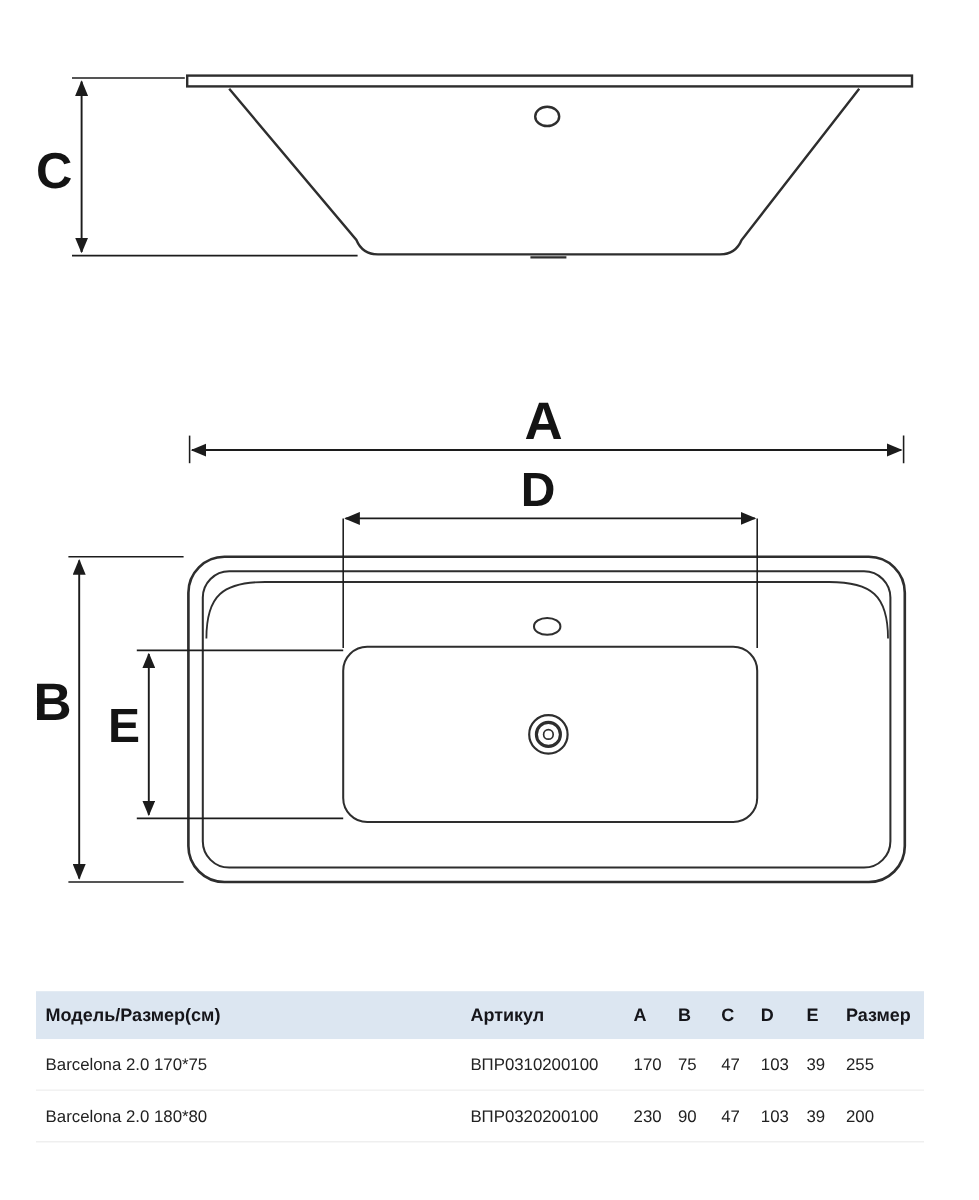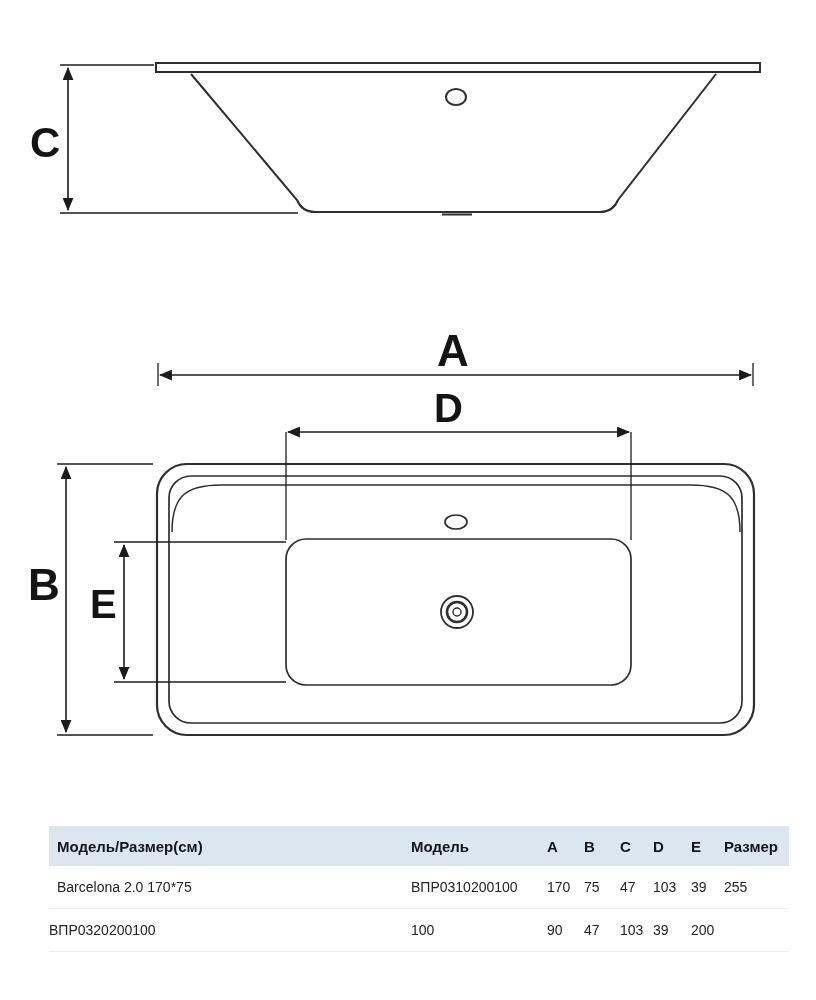--- a/index.html
+++ b/index.html
@@ -15,21 +15,21 @@
     position: absolute;
     left: 0; top: 0;
   }
   .dim-label {
     font-family: "Liberation Sans", sans-serif;
     font-weight: 700;
     fill: #141414;
   }
   .spec-table {
     position: absolute;
-    left: 49px;
+    left: 30px;
     top: 826px;
     width: 740px;
     font-size: 14px;
     color: #222222;
   }
   .t-row {
     display: grid;
     grid-template-columns: 362px 136px 37px 36px 33px 38px 33px 65px;
     align-items: center;
   }
@@ -119,43 +119,44 @@
       <line x1="114" y1="542" x2="286" y2="542" stroke-width="1.3"></line>
       <line x1="114" y1="682" x2="286" y2="682" stroke-width="1.3"></line>
       <line x1="124" y1="545" x2="124" y2="679" stroke-width="1.6" marker-start="url(#arr)" marker-end="url(#arr)"></line>
     </g>
     <text class="dim-label" x="90" y="618" font-size="40">E</text>
   </svg>
 
   <div class="spec-table">
     <div class="t-row t-head" style="background:#dce6f1;">
       <div class="t-cell first">Модель/Размер(см)</div>
-      <div class="t-cell">Модель</div>
+      <div class="t-cell">Артикул</div>
       <div class="t-cell">А</div>
       <div class="t-cell">В</div>
       <div class="t-cell">С</div>
       <div class="t-cell">D</div>
       <div class="t-cell">Е</div>
       <div class="t-cell">Размер</div>
     </div>
 
     <div class="t-row t-body-row">
       <div class="t-cell first">Barcelona 2.0 170*75</div>
       <div class="t-cell">ВПР0310200100</div>
       <div class="t-cell">170</div>
       <div class="t-cell">75</div>
       <div class="t-cell">47</div>
       <div class="t-cell">103</div>
       <div class="t-cell">39</div>
       <div class="t-cell">255</div>
     </div>
 
     <div class="t-row t-body-row">
+      <div class="t-cell first">Barcelona 2.0 180*80</div>
       <div class="t-cell">ВПР0320200100</div>
-      <div class="t-cell">100</div>
+      <div class="t-cell">230</div>
       <div class="t-cell">90</div>
       <div class="t-cell">47</div>
       <div class="t-cell">103</div>
       <div class="t-cell">39</div>
       <div class="t-cell">200</div>
     </div>
   </div>
 
 </div>
 

